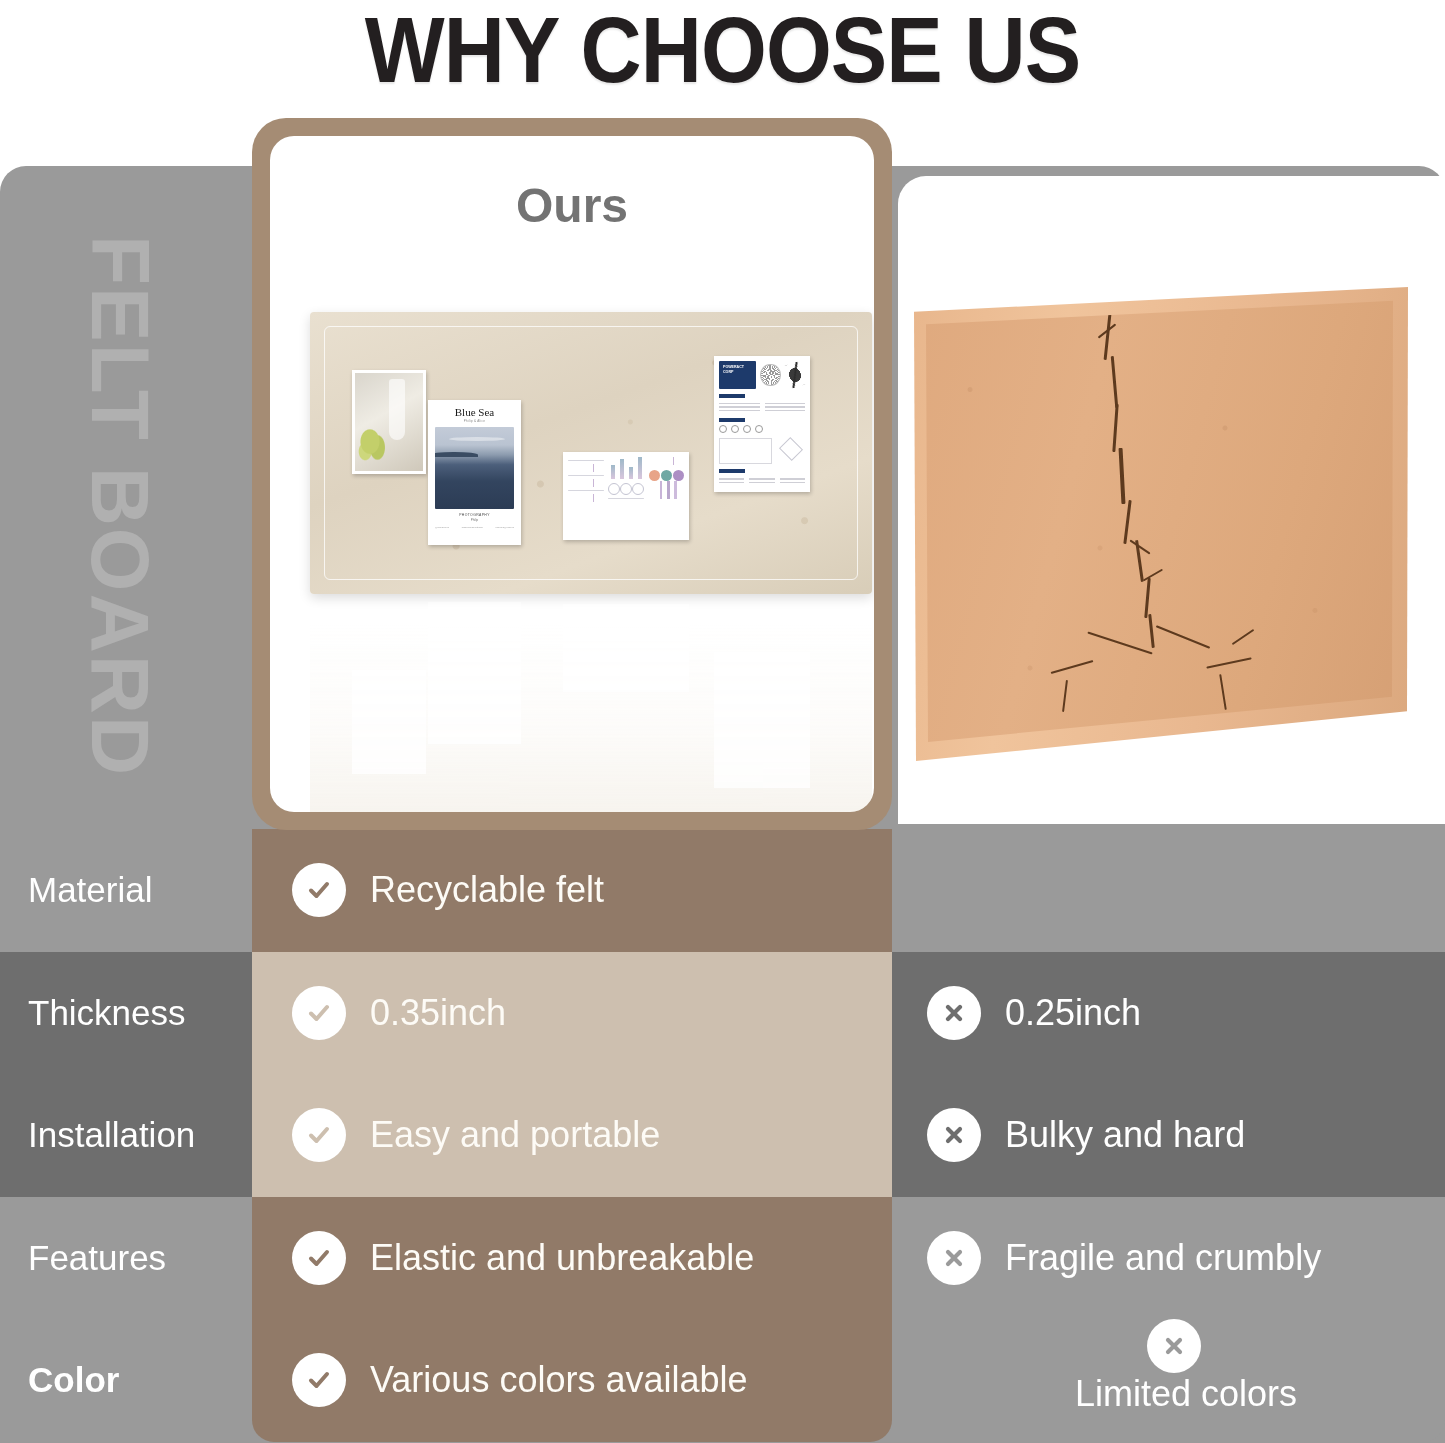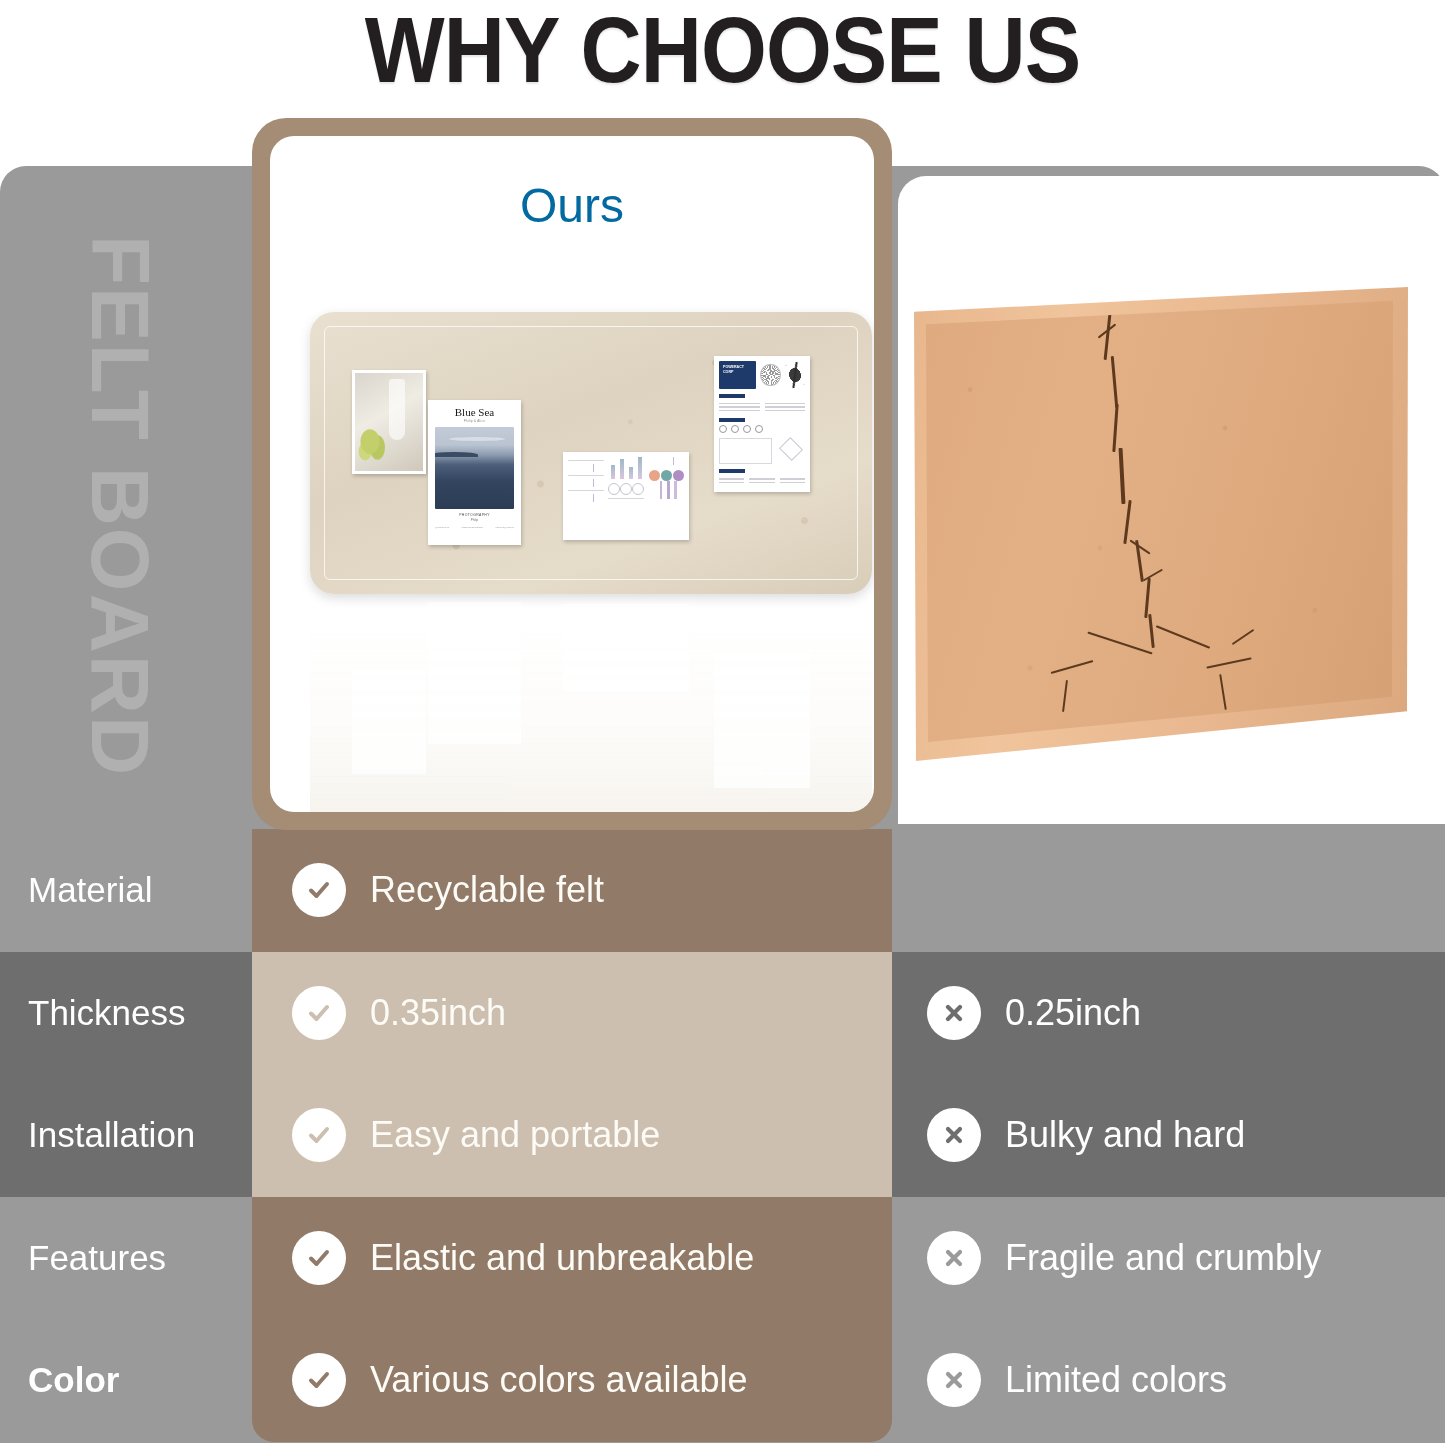--- a/index.html
+++ b/index.html
@@ -79,22 +79,22 @@
     position: relative;
     overflow: hidden;
   }
   .ours-heading {
     position: absolute;
     top: 42px;
     left: 0;
     width: 100%;
     text-align: center;
     font-size: 48px;
-    font-weight: normal;
-    color: #0369a1;
+    font-weight: bold;
+    color: #737373;
   }
 
   
   .other-card {
     position: absolute;
     left: 898px;
     top: 176px;
     width: 547px;
     height: 648px;
     background: #ffffff;
@@ -113,21 +113,21 @@
     color: #1a1a1a;
   }
 
   
   .felt-board {
     position: absolute;
     left: 40px;
     top: 176px;
     width: 562px;
     height: 282px;
-    border-radius: 24px;
+    border-radius: 4px;
     background:
       radial-gradient(circle at 14% 24%, rgba(190,172,144,0.45) 0 3px, transparent 4px),
       radial-gradient(circle at 41% 61%, rgba(196,178,150,0.40) 0 3px, transparent 4px),
       radial-gradient(circle at 72% 18%, rgba(186,166,138,0.38) 0 2px, transparent 3px),
       radial-gradient(circle at 88% 74%, rgba(198,180,152,0.40) 0 3px, transparent 4px),
       radial-gradient(circle at 26% 83%, rgba(188,168,140,0.35) 0 3px, transparent 4px),
       radial-gradient(circle at 57% 39%, rgba(200,184,156,0.35) 0 2px, transparent 3px),
       linear-gradient(160deg, #e9e0d0 0%, #ded3c0 40%, #e6dcca 72%, #d8cdb8 100%);
     box-shadow: 0 4px 12px rgba(0,0,0,0.14);
   }
@@ -296,21 +296,21 @@
 
   
   .lbl-light { background: #9a9a9a; }
   .lbl-dark  { background: #6e6e6e; }
   .ours-dark { background: #917a68; }
   .ours-light{ background: #cdbfaf; }
   .oth-light { background: #9a9a9a; }
   .oth-dark  { background: #6e6e6e; }
 
   .trow:last-child .cell-ours { border-radius: 0 0 22px 22px; }
-  .trow:last-child .cell-other { border-radius: 0 0 22px 0; }
+  .trow:last-child .cell-other { border-radius: 0 0 22px 0; flex-direction: column; }
   .trow:last-child .cell-label { border-radius: 0 0 0 0; font-weight: bold; }
 </style>
 </head>
 <body>
 
 <div class="page-title">WHY CHOOSE US</div>
 
 <div class="gray-panel">
   <div class="watermark">FELT BOARD</div>
 </div>

